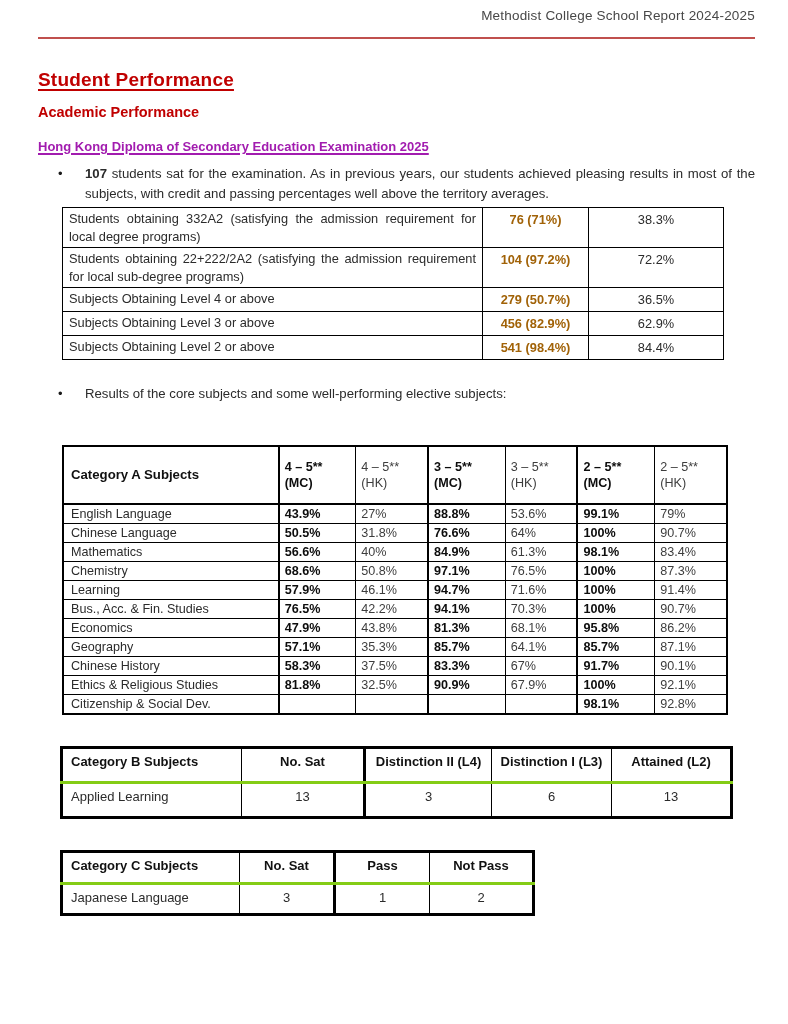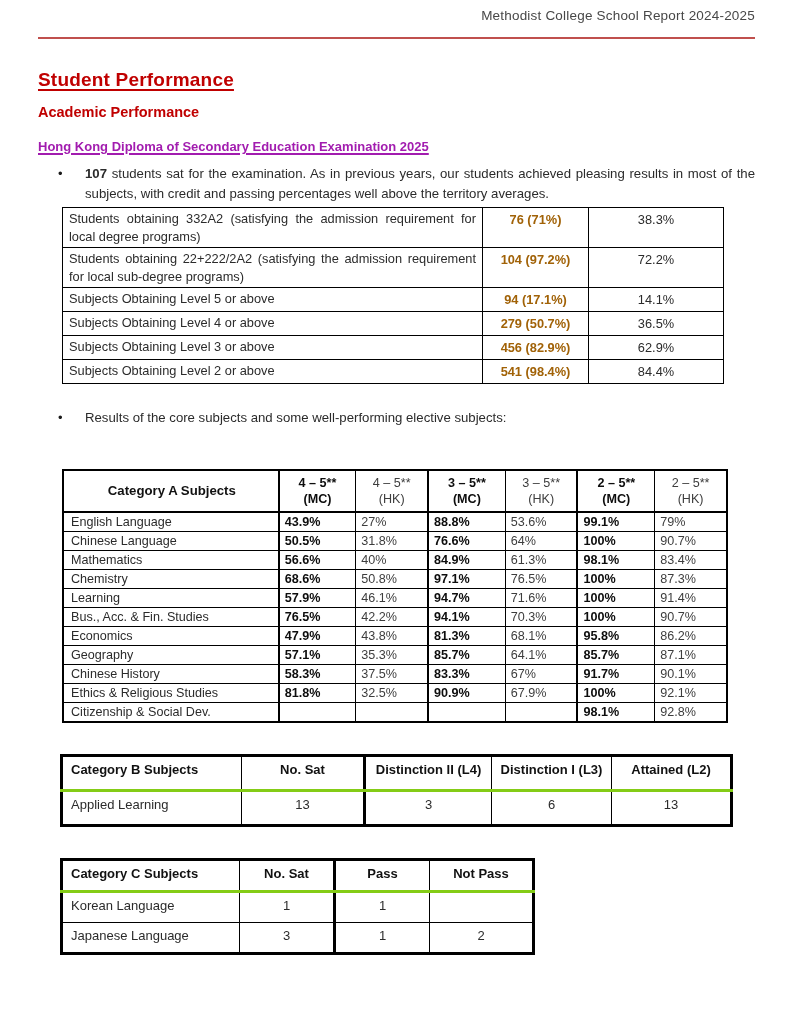--- a/index.html
+++ b/index.html
@@ -103,21 +103,21 @@
     font-size: 12.6px;
   }
   .cat-a-table td {
     border: 1px solid #000;
     padding: 1px 5px;
     vertical-align: middle;
     line-height: 16px;
     color: #2b2b2b;
   }
   .cat-a-table { border: 2px solid #000; }
-  .cat-a-table .hdr td { border-bottom: 2px solid #000; height: 42px; vertical-align: middle; text-align: center; }
+  .cat-a-table .hdr td { border-bottom: 2px solid #000; height: 58px; vertical-align: middle; }
   .cat-a-table .b-thick-left { border-left: 2px solid #000; }
   .cat-a-table .subj { padding-left: 7px; }
   .cat-a-table .mc { font-weight: bold; color: #0d0d0d; }
   .cat-a-table .hk { color: #3d3d3d; }
   .cat-a-table .row td { height: 19px; }
   .cat-a-table .hdr .title { font-weight: bold; font-size: 13.2px; color: #111; }
 
   
   .cat-b-table, .cat-c-table { border: 3px solid #000; font-size: 13px; }
   .cat-b-table { margin: 31px 0 0 22px; width: 670px; }
@@ -167,25 +167,20 @@
     <tbody>
     <tr>
       <td class="desc">Students obtaining 332A2 (satisfying the admission requirement for local degree programs)</td>
       <td class="val mc-val">76 (71%)</td>
       <td class="val">38.3%</td>
     </tr>
     <tr>
       <td class="desc">Students obtaining 22+222/2A2 (satisfying the admission requirement for local sub-degree programs)</td>
       <td class="val mc-val">104 (97.2%)</td>
       <td class="val">72.2%</td>
-    </tr>
-    <tr class="single">
-      <td class="desc">Subjects Obtaining Level 5 or above</td>
-      <td class="val mc-val">94 (17.1%)</td>
-      <td class="val">14.1%</td>
     </tr>
     <tr class="single">
       <td class="desc">Subjects Obtaining Level 4 or above</td>
       <td class="val mc-val">279 (50.7%)</td>
       <td class="val">36.5%</td>
     </tr>
     <tr class="single">
       <td class="desc">Subjects Obtaining Level 3 or above</td>
       <td class="val mc-val">456 (82.9%)</td>
       <td class="val">62.9%</td>
@@ -377,26 +372,20 @@
         <col style="width:104px">
       </colgroup>
     <tbody>
         <tr class="hdr">
       <td class="first-col">Category C Subjects</td>
       <td>No. Sat</td>
       <td class="b-thick-left-3">Pass</td>
       <td>Not Pass</td>
     </tr>
     <tr class="row">
-      <td class="first-col">Korean Language</td>
-      <td>1</td>
-      <td class="b-thick-left-3">1</td>
-      <td></td>
-    </tr>
-    <tr class="row">
       <td class="first-col">Japanese Language</td>
       <td>3</td>
       <td class="b-thick-left-3">1</td>
       <td>2</td>
     </tr>
   </tbody>
     </table>
 
 </div>
 

